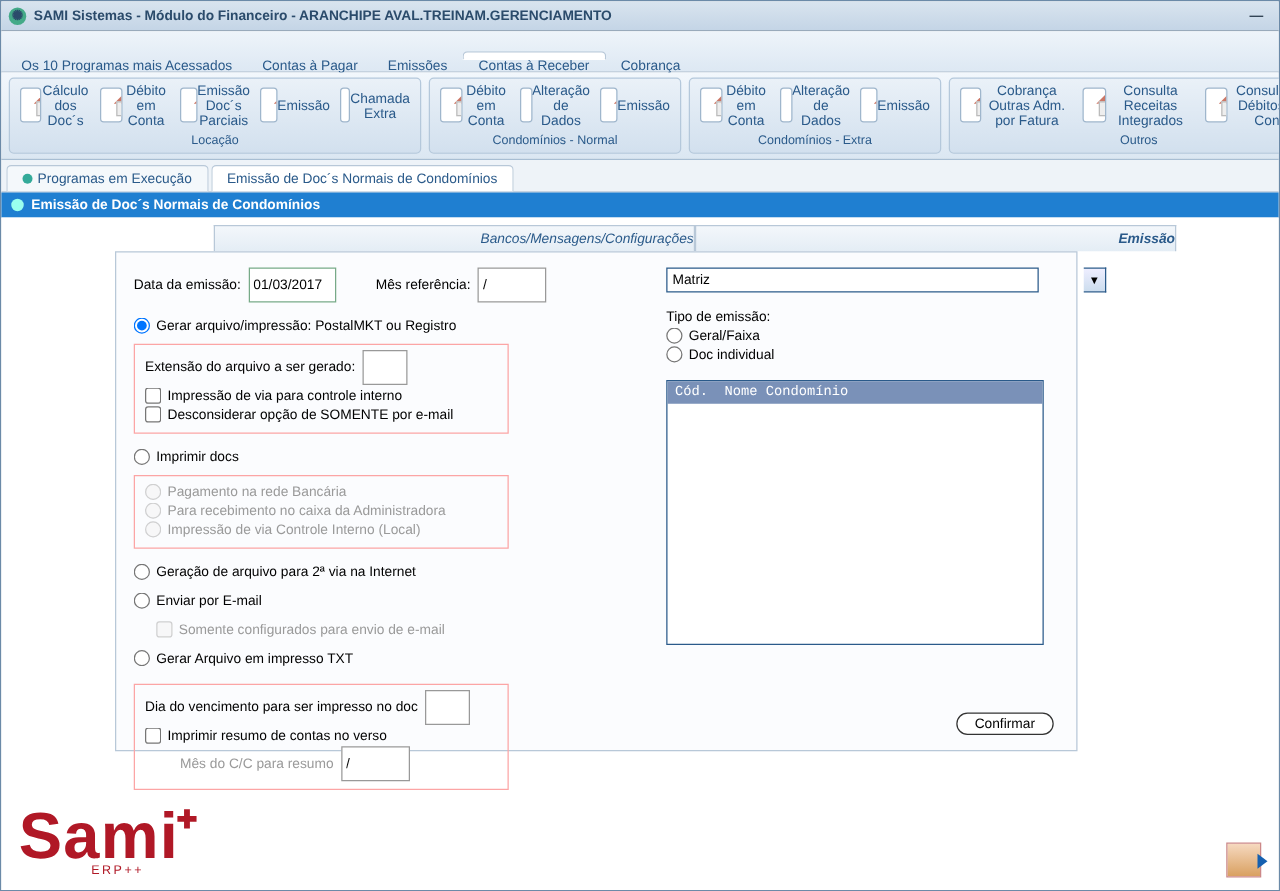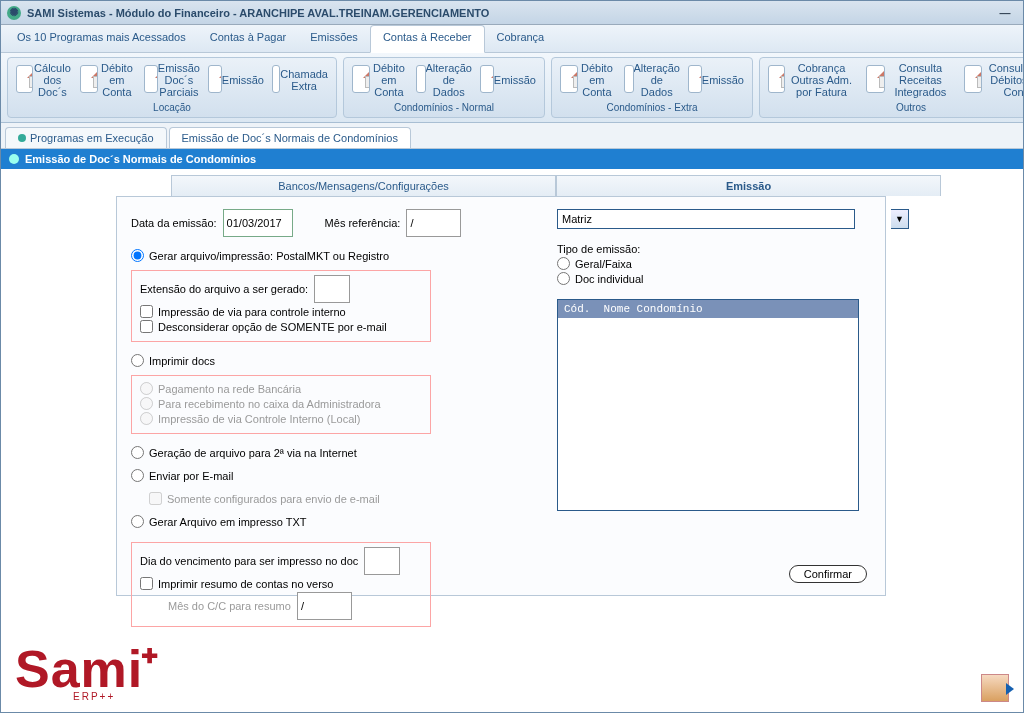--- a/index.html
+++ b/index.html
@@ -2,21 +2,21 @@
 <html><head>
 <meta charset="utf-8">
 <style>
   * { box-sizing: border-box; font-family: Tahoma, Arial, sans-serif; font-size: 11px; }
   body { margin: 0; background: #fff; }
   .window { width: 1024px; height: 713px; border: 1px solid #6b8aa8; background: #f5f5f5; display: flex; flex-direction: column; overflow: hidden; }
   .titlebar { height: 24px; background: linear-gradient(#d9e4ef,#c4d5e6); display: flex; align-items: center; padding: 0 6px; color: #2b4b6b; font-weight: bold; border-bottom: 1px solid #9ab; }
   .titlebar .icon { width: 14px; height: 14px; border-radius: 50%; background: #4a8; margin-right: 6px; display: flex; align-items: center; justify-content: center; }
   .titlebar .spacer { flex: 1; }
   .titlebar .min { width: 24px; text-align: center; color: #345; cursor: default; }
-  .menubar { height: 28px; background: linear-gradient(#eef4fa,#dde8f3); display: flex; align-items: stretch; padding: 0 4px; border-bottom: 1px solid #b8c8d8; }
+  .menubar { height: 28px; background: linear-gradient(#eef4fa,#dde8f3); display: flex; align-items: stretch; padding: 16px 4px; border-bottom: 1px solid #b8c8d8; }
   .menu-item { padding: 6px 12px 0 12px; color: #2a5a8a; cursor: default; }
   .menu-item.active { background: #fff; border: 1px solid #b8c8d8; border-bottom: 1px solid #fff; border-radius: 4px 4px 0 0; margin-bottom: -1px; padding-top: 5px; }
   .ribbon { background: linear-gradient(#f2f7fc,#dbe7f2); border-bottom: 1px solid #a8bed3; padding: 4px 6px; display: flex; gap: 6px; }
   .ribbon-group { background: linear-gradient(#eaf1f8,#d2e0ee); border: 1px solid #b4c8db; border-radius: 4px; display: flex; flex-direction: column; }
   .ribbon-row { display: flex; gap: 8px; padding: 4px 8px 2px 8px; }
   .ribbon-btn { display: flex; flex-direction: row; align-items: center; width: 56px; text-align: center; color: #2a5a8a; line-height: 1.1; cursor: default; }
   .ribbon-btn.wide { width: 90px; }
   .ribbon-ico { width: 36px; height: 28px; background: #fff; border: 1px solid #9fb6cc; border-radius: 3px; margin-bottom: 2px; display: flex; align-items: center; justify-content: center; font-size: 10px; color: #888; }
   .ribbon-ico.house { position: relative; overflow: hidden; }
   .ribbon-ico.house::before { content: ""; position: absolute; top: 4px; left: 10px; width: 0; height: 0; border-left: 8px solid transparent; border-right: 8px solid transparent; border-bottom: 8px solid #c76; }
@@ -27,23 +27,23 @@
   .tab { padding: 4px 12px; border: 1px solid #b8c8d8; border-bottom: none; background: #f4f8fb; margin-right: 2px; border-radius: 4px 4px 0 0; color: #2a5a8a; display: flex; align-items: center; gap: 4px; }
   .tab.active { background: #fff; }
   .tab .dot { width: 8px; height: 8px; border-radius: 50%; background: #3a9; }
 
   .panel-title { background: #1f7fd1; color: #fff; padding: 4px 8px; display: flex; align-items: center; gap: 6px; font-weight: bold; }
   .panel-title .dot { width: 10px; height: 10px; border-radius: 50%; background: #9fe; }
 
   .work { flex: 1; background: #fff; position: relative; padding: 6px 10px 10px 10px; }
 
   .subtabs { display: flex; margin: 0 0 0 160px; width: 770px; }
-  .subtab { flex: 1; text-align: center; padding: 4px 0; color: #2a5a8a; background: linear-gradient(#f3f7fb,#e4edf5); border: 1px solid #b8c8d8; border-bottom: none; cursor: default; }
+  .subtab { flex: 1; text-align: right; padding: 4px 0; color: #2a5a8a; background: linear-gradient(#f3f7fb,#e4edf5); border: 1px solid #b8c8d8; border-bottom: none; cursor: default; font-style: italic; }
   .subtab.right { font-weight: bold; }
-  .form-box { margin-left: 105px; width: 770px; border: 1px solid #b8c8d8; background: #fbfcfe; padding: 12px 14px 14px 14px; height: 400px; position: relative; }
+  .form-box { margin-left: 81px; width: 770px; border: 1px solid #b8c8d8; background: #fbfcfe; padding: 12px 14px 14px 14px; height: 400px; position: relative; }
 
   .row { display: flex; align-items: center; gap: 6px; }
   input.tx { border: 1px solid #7a8; height: 28px; padding: 0 3px; background: #fff; }
   input.tx.gray { border-color: #999; }
   .tx.small { width: 70px; }
   .tx.med { width: 55px; }
   .tx.tiny { width: 36px; }
 
   .leftcol { width: 300px; display: flex; flex-direction: column; gap: 6px; }
   .rightcol { position: absolute; left: 440px; top: 12px; width: 310px; }

